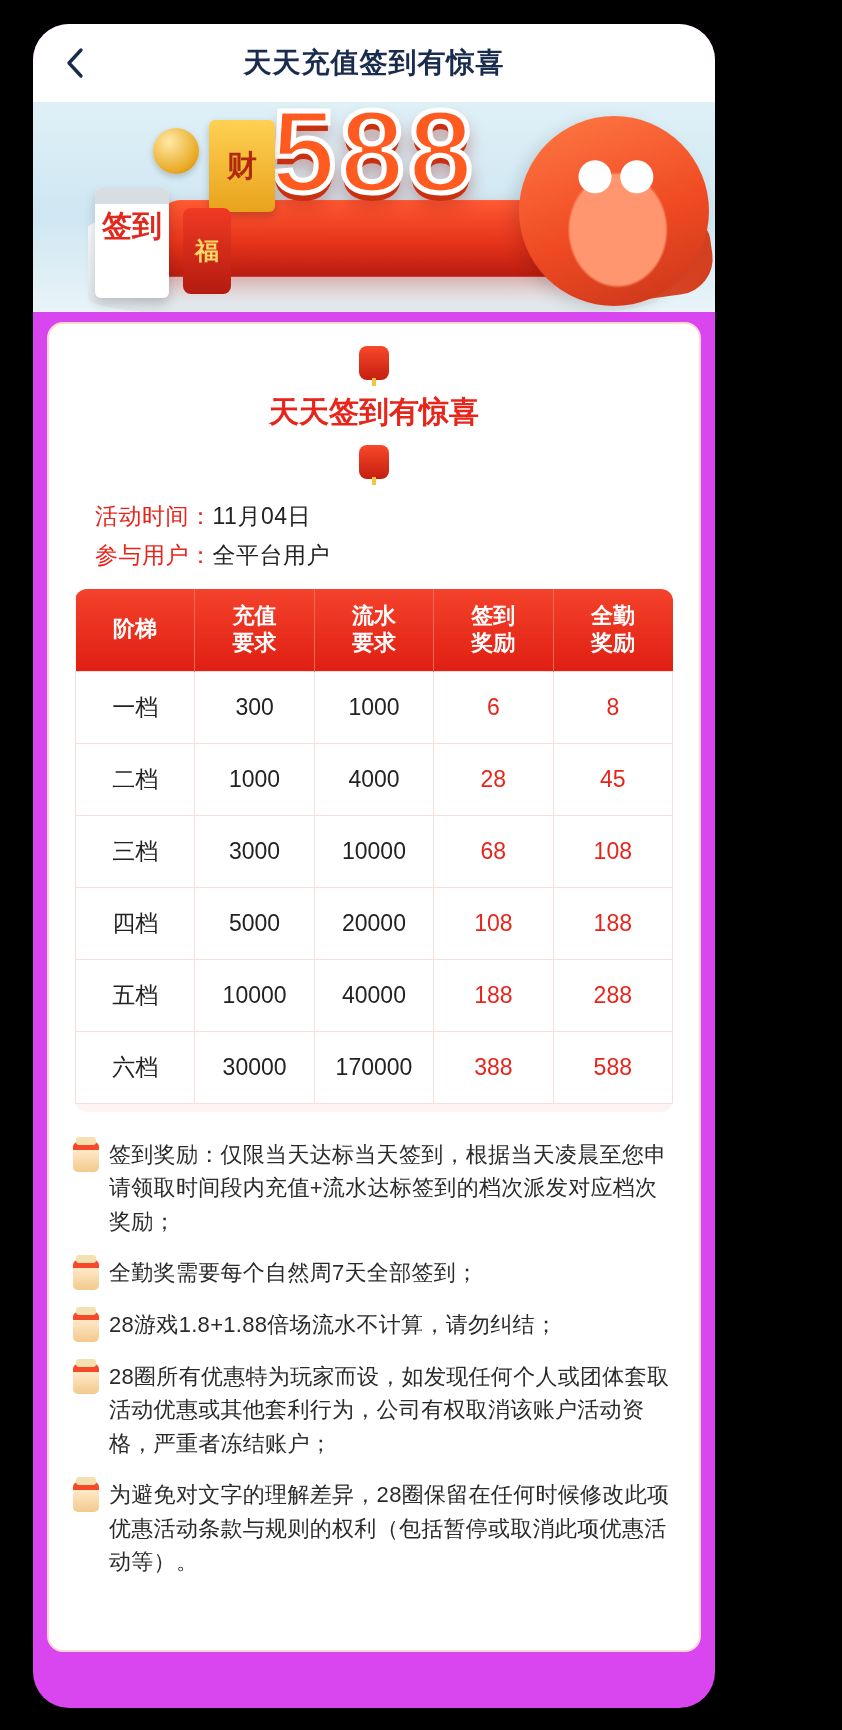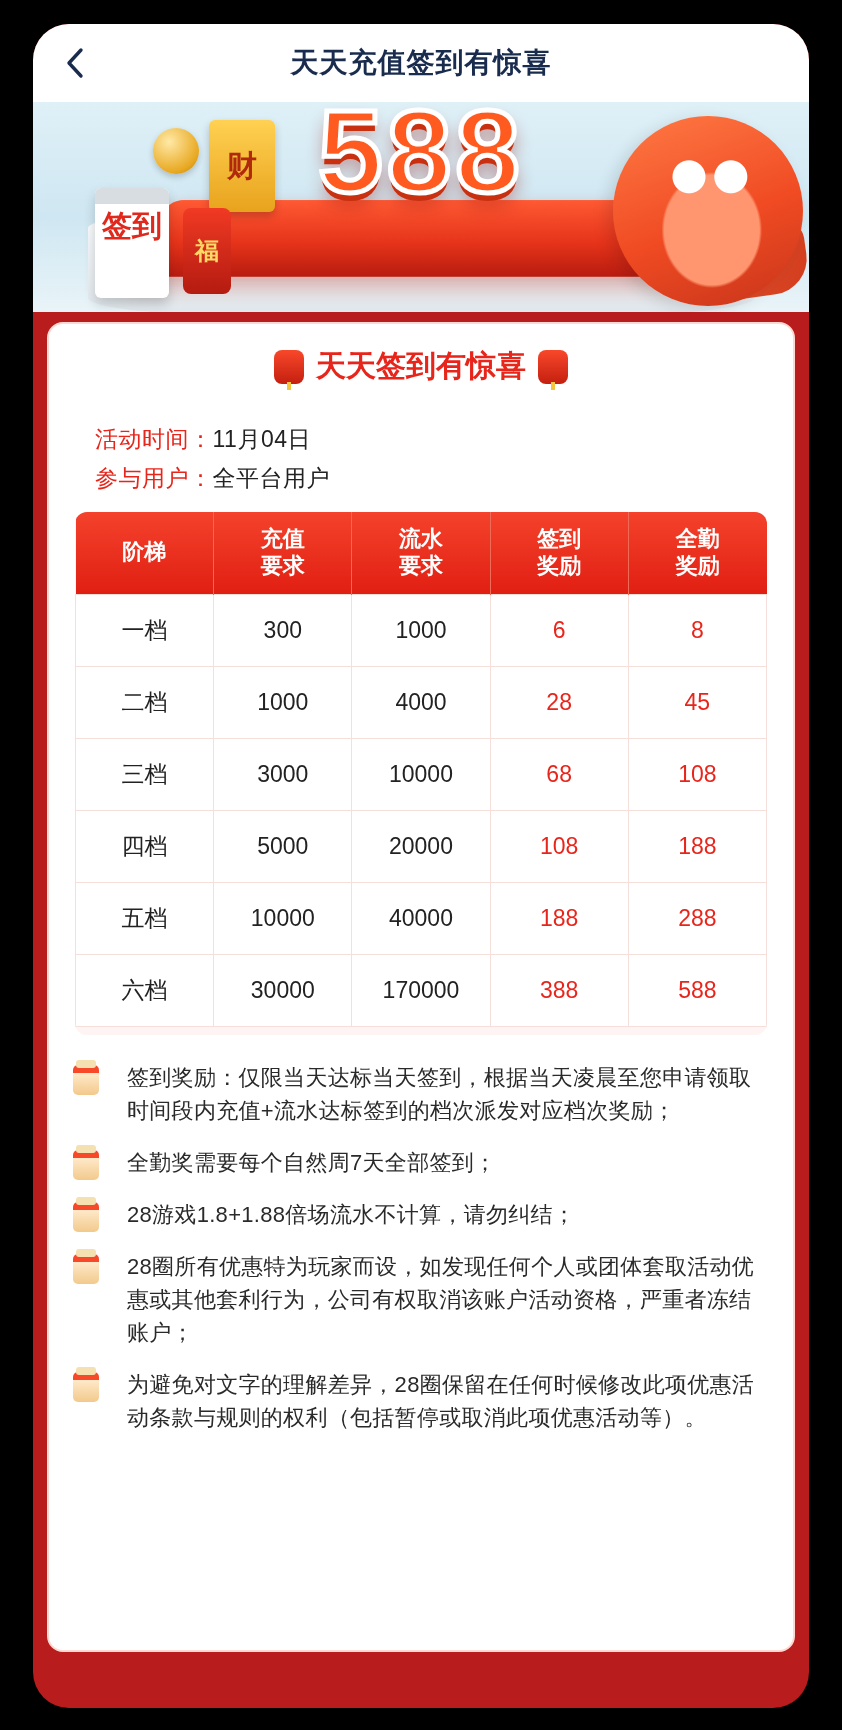--- a/index.html
+++ b/index.html
@@ -6,23 +6,23 @@
   html, body {
     width: 842px;
     height: 1730px;
     background: #000;
     font-family: "Liberation Sans", "DejaVu Sans", sans-serif;
   }
   .phone {
     position: absolute;
     left: 33px;
     top: 24px;
-    width: 776px;
+    width: 682px;
     height: 1684px;
-    background: #b91c1c;
+    background: #d946ef;
     border-radius: 36px;
     overflow: hidden;
   }
   
   .header {
     position: relative;
     height: 78px;
     background: #ffffff;
     display: flex;
     align-items: center;
@@ -174,21 +174,22 @@
     min-height: 1330px;
   }
   .sec-title {
     display: flex;
     align-items: center;
     justify-content: center;
     gap: 12px;
     font-size: 30px;
     font-weight: bold;
     color: #e8251b;
-    margin-bottom: 37px;
+    margin-bottom: 22px;
+    flex-direction: column;
   }
   .lantern-ico {
     width: 30px; height: 34px;
     background: linear-gradient(180deg,#f8482a,#c41f10);
     border-radius: 8px;
     position: relative;
   }
   .lantern-ico:after {
     content:"";
     position:absolute; left:50%; bottom:-6px; transform:translateX(-50%);
@@ -227,21 +228,21 @@
     color: #222;
     padding: 20px 2px;
     border: 1px solid #f6dedb;
   }
   tbody td.reward { color: #e8251b; }
   tbody tr td:first-child { width: 116px; }
   
   .rules { margin: 26px 6px 0 6px; }
   .rule {
     display: flex;
-    gap: 28px;
+    gap: 10px;
     margin-bottom: 18px;
   }
   .rule-ico {
     flex: 0 0 26px;
     width: 26px; height: 30px;
     margin-top: 4px;
     background: linear-gradient(180deg,#f8482a 0%,#f8482a 26%,#ffe9c9 27%,#f2c98c 100%);
     border-radius: 5px;
     position: relative;
   }

